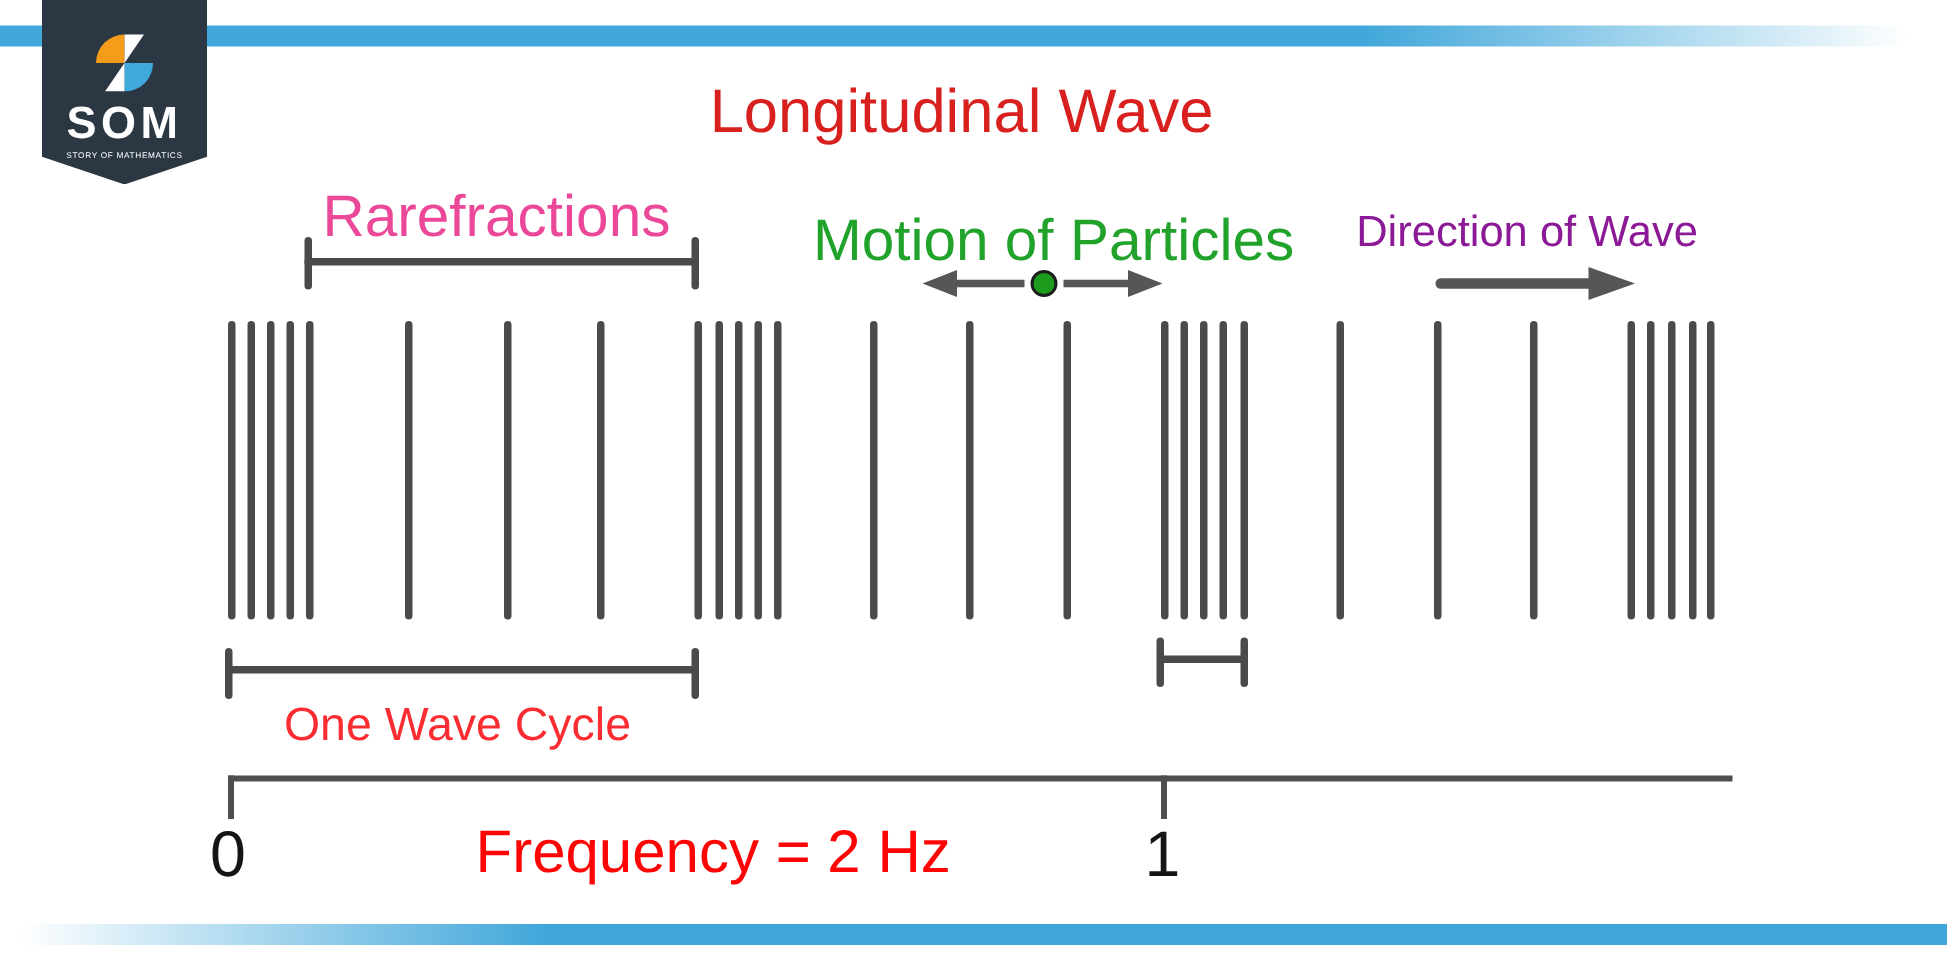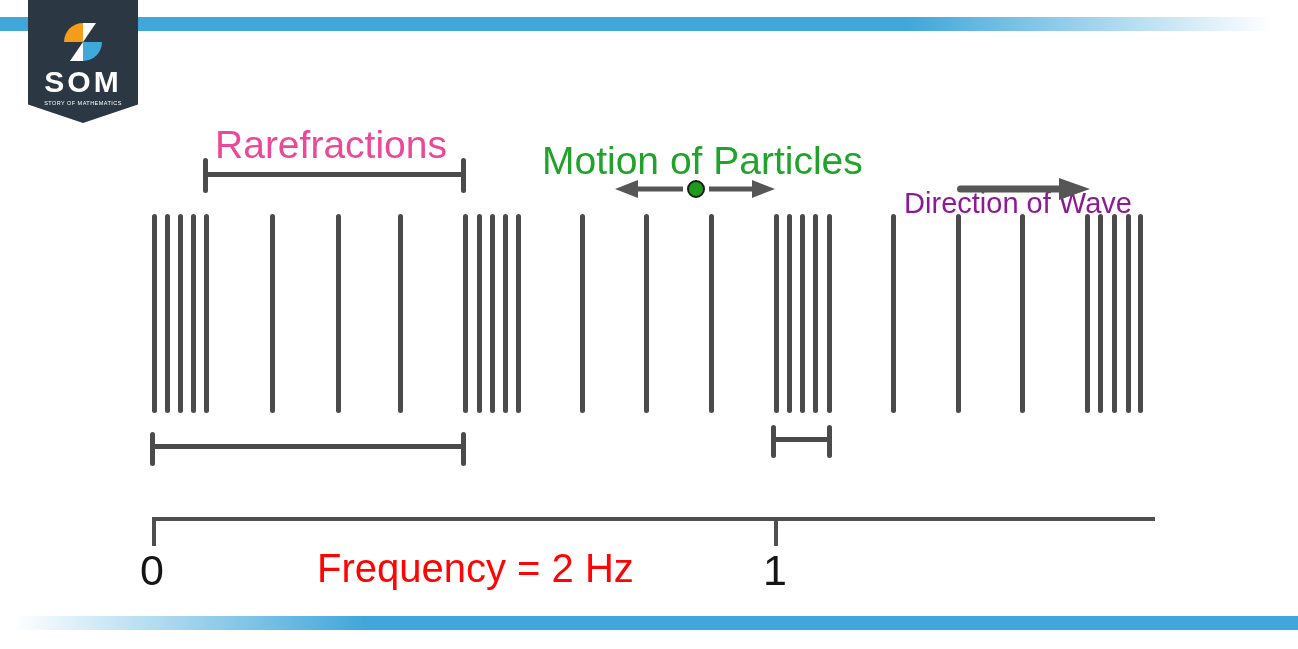--- a/index.html
+++ b/index.html
@@ -18,21 +18,21 @@
     text-align:center;
   }
   #badge svg{margin-top:21px;}
   .brand-som{color:#fff;font-weight:bold;font-size:30px;line-height:1;letter-spacing:3px;margin-top:2px;}
   .brand-sub{color:#fff;font-size:5.5px;line-height:1;letter-spacing:.45px;margin-top:4px;}
   
   .lbl{position:absolute;line-height:1;text-align:center;white-space:nowrap;}
   #title{left:391px;top:54px;width:500px;font-size:41px;}
   #lbl-rare{left:181px;top:125px;width:300px;font-size:39px;}
   #lbl-motion{left:542px;top:141px;width:300px;font-size:39px;}
-  #lbl-direction{left:868px;top:141px;width:300px;font-size:29px;margin-top:48px;}
+  #lbl-direction{left:868px;top:141px;width:300px;font-size:29px;}
   #lbl-owc{left:155px;top:467px;width:300px;font-size:31px;}
   #lbl-comp{left:655px;top:453px;width:300px;font-size:41px;}
   #lbl-freq{left:317px;top:548px;width:300px;font-size:40px;}
   #lbl-tsec{left:962px;top:545px;width:200px;font-size:43px;color:#151515;}
   #tick-lbl-0{left:132px;top:549px;width:40px;font-size:43px;color:#151515;}
   #tick-lbl-1{left:755px;top:549px;width:40px;font-size:43px;color:#151515;}
   
   .wave-line{position:absolute;top:214px;width:5px;height:199px;border-radius:3px;background:#4b4b4b;}
   .bar{position:absolute;height:5px;background:#4b4b4b;border-radius:2px;}
   .cap{position:absolute;width:5px;background:#4b4b4b;border-radius:3px;}
@@ -65,20 +65,21 @@
     <svg width="44" height="40" viewBox="0 0 44 40">
       <path d="M22 2 A19 19 0 0 0 3 21 L22 21 Z" fill="#f59d1b"></path>
       <path d="M22 2 L35 2 L22 21 Z" fill="#ffffff"></path>
       <path d="M22 40 A19 19 0 0 0 41 21 L22 21 Z" fill="#3fa9dc"></path>
       <path d="M22 40 L9 40 L22 21 Z" fill="#ffffff"></path>
     </svg>
     <div class="brand-som">SOM</div>
     <div class="brand-sub">STORY OF MATHEMATICS</div>
   </div>
 
+  <div id="title" class="lbl" style="color: rgb(216, 32, 31);">Longitudinal Wave</div>
 
   <div id="lbl-rare" class="lbl" style="color: #ec4899;">Rarefractions</div>
   <div id="bracket-rare-bar" class="bar"></div>
   <div id="bracket-rare-capL" class="cap"></div>
   <div id="bracket-rare-capR" class="cap"></div>
 
   <div id="lbl-motion" class="lbl" style="color: rgb(33, 163, 43);">Motion of Particles</div>
   <svg id="motion-arrows" class="svgbox" width="166" height="24" viewBox="0 0 166 24">
     <rect x="20" y="9.5" width="51" height="5" fill="#565656"></rect>
     <path d="M3 12 L26 3 L26 21 Z" fill="#565656"></path>
@@ -121,20 +122,21 @@
       <div class="wave-line" style="left: 1085px; background: rgb(75, 75, 75);"></div>
       <div class="wave-line" style="left: 1098px; background: rgb(75, 75, 75);"></div>
       <div class="wave-line" style="left: 1112px; background: rgb(75, 75, 75);"></div>
       <div class="wave-line" style="left: 1126px; background: rgb(75, 75, 75);"></div>
       <div class="wave-line" style="left: 1138px; background: rgb(75, 75, 75);"></div>
     </div>
 
   <div id="bracket-owc-bar" class="bar"></div>
   <div id="bracket-owc-capL" class="cap"></div>
   <div id="bracket-owc-capR" class="cap"></div>
+  <div id="lbl-owc" class="lbl" style="color: rgb(251, 45, 51);">One Wave Cycle</div>
 
   <div id="bracket-comp-bar" class="bar"></div>
   <div id="bracket-comp-capL" class="cap"></div>
   <div id="bracket-comp-capR" class="cap"></div>
 
   <div id="axis-line" class="bar"></div>
   <div id="tick-0" class="tick"></div>
   <div id="tick-1" class="tick"></div>
   <div id="tick-lbl-0" class="lbl">0</div>
   <div id="tick-lbl-1" class="lbl">1</div>

